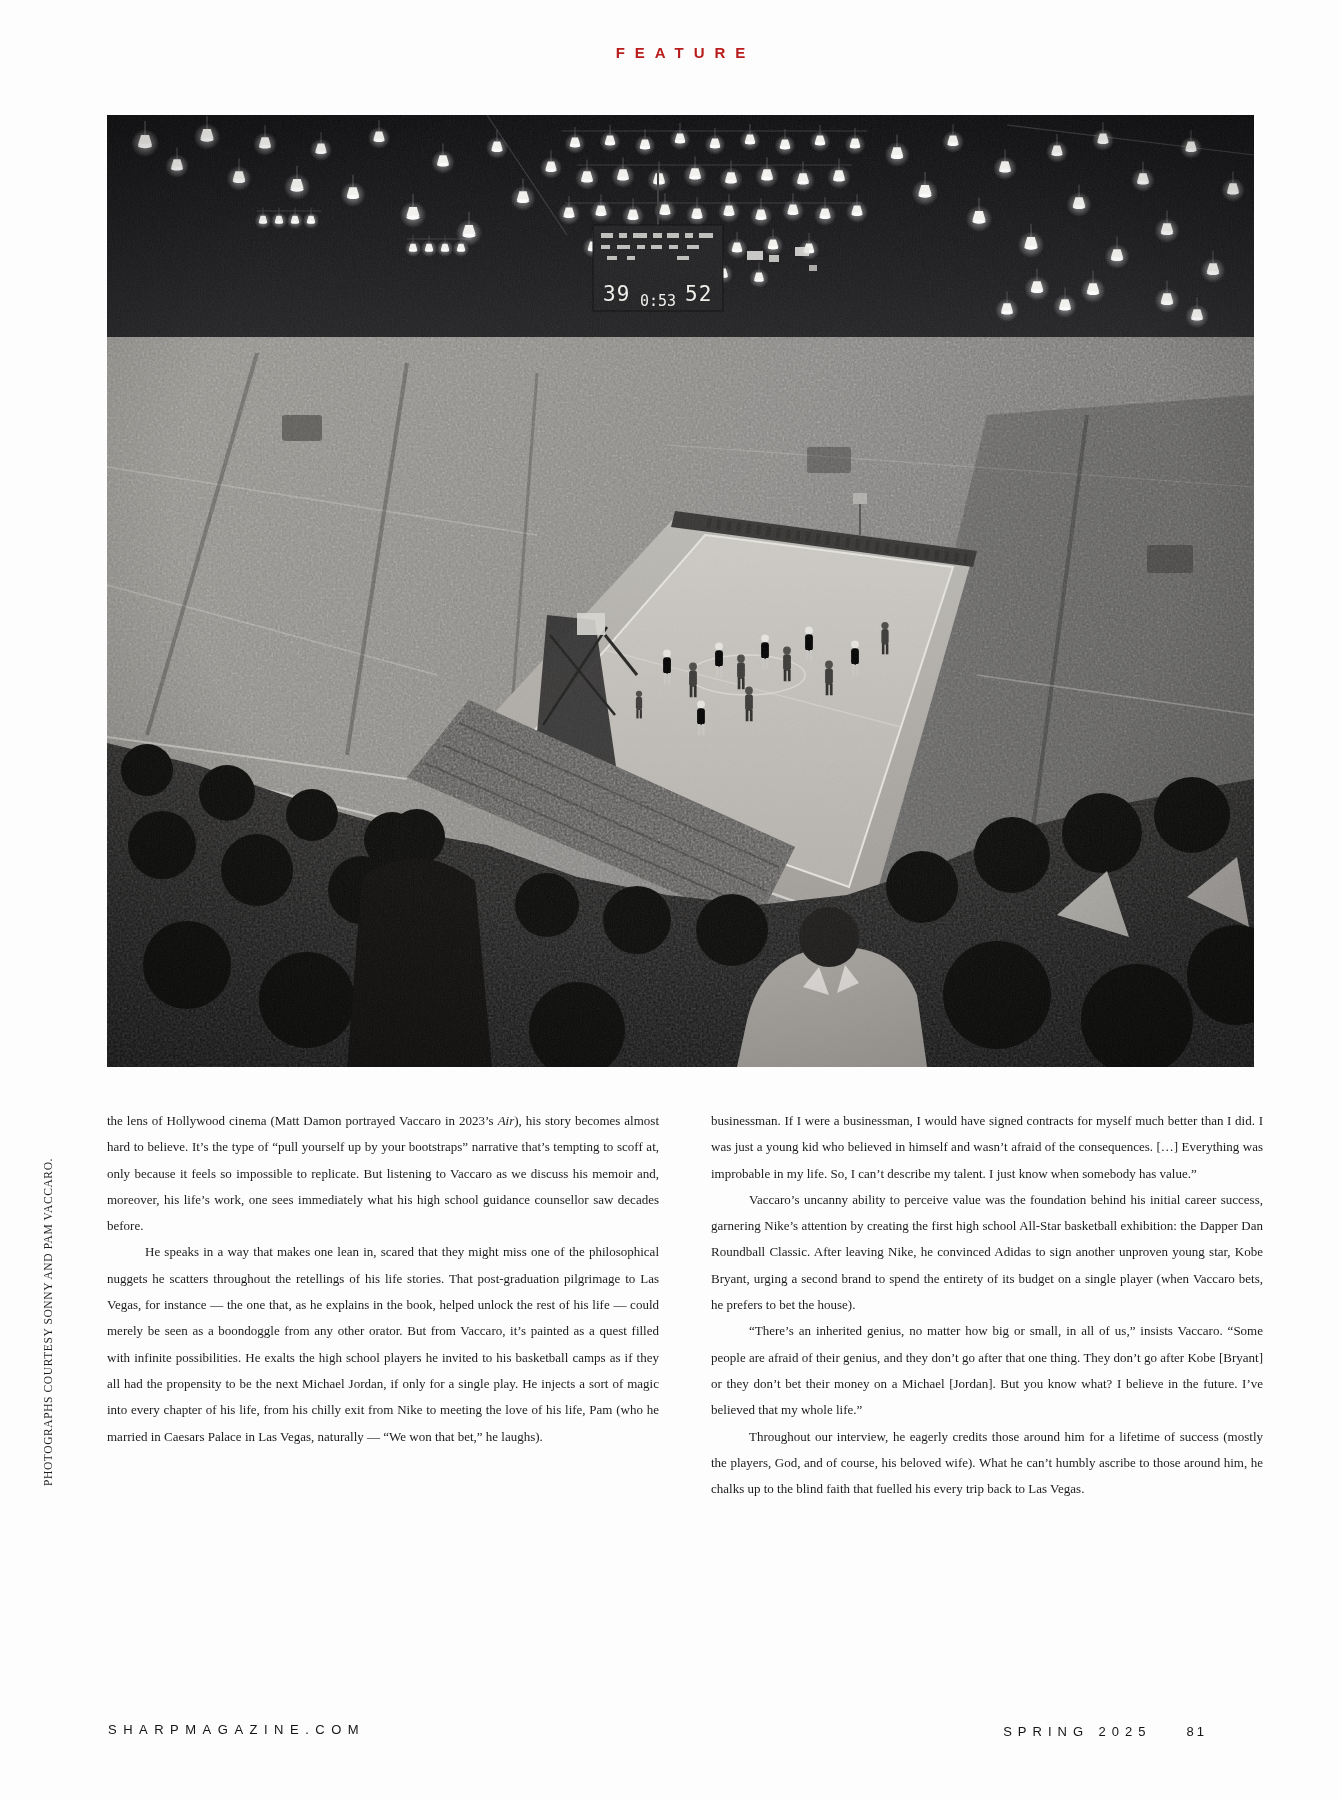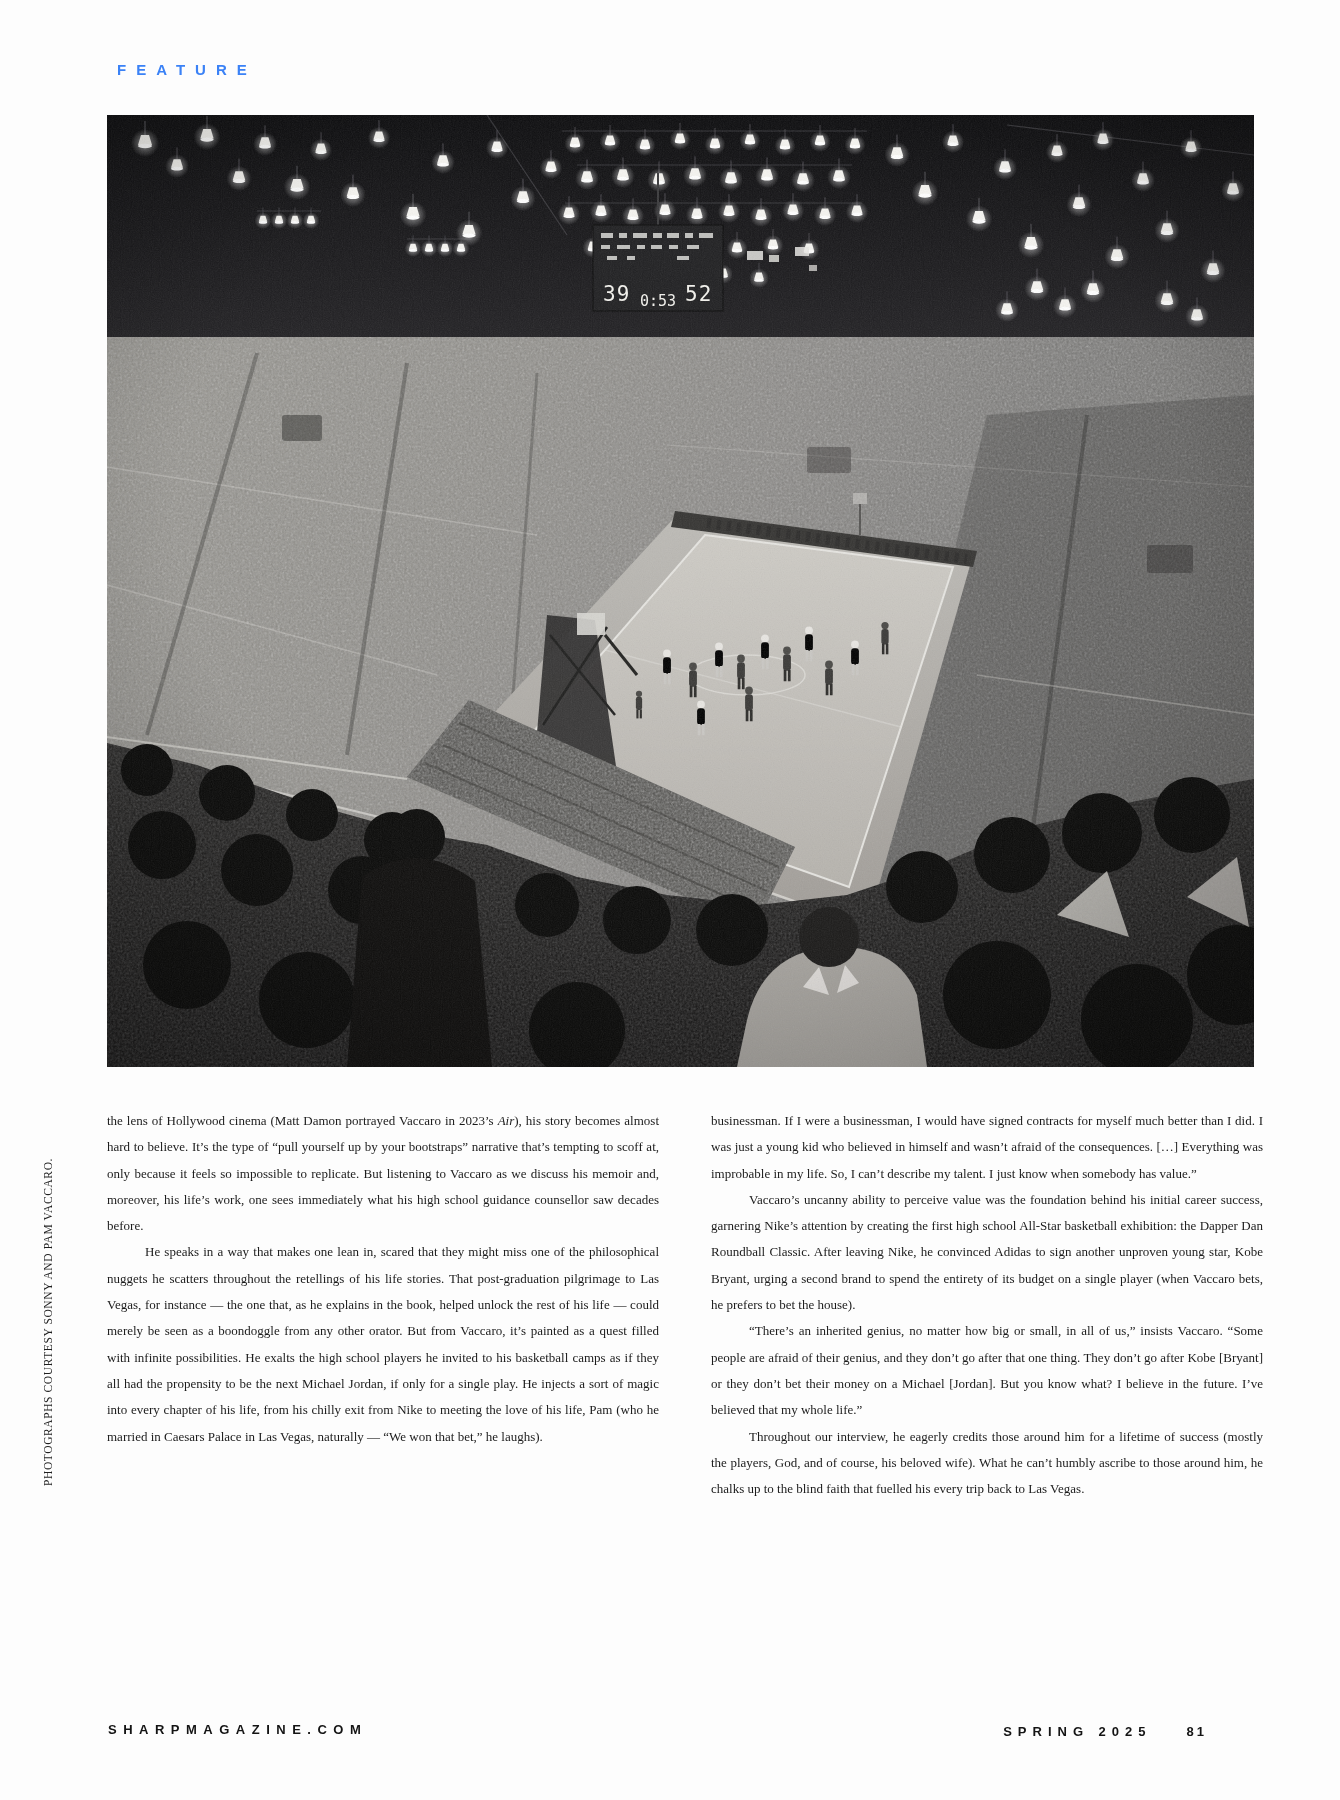--- a/index.html
+++ b/index.html
@@ -2,23 +2,23 @@
 <html><head>
 <meta charset="utf-8">
 <style>
   html,body{margin:0;padding:0;}
   body{
     width:1340px;height:1800px;position:relative;overflow:hidden;
     background:#fdfdfd;color:#1c1c1c;
     font-family:"Liberation Serif", serif;
   }
   .feature-header{
-    position:absolute;top:61px;left:107px;width:1147px;
-    font-family:"Liberation Sans", sans-serif;
-    font-weight:bold;font-size:15px;letter-spacing:10px;text-indent:10px;color:#3b82f6;
+    position:absolute;top:44px;left:107px;width:1147px;
+    text-align:center;font-family:"Liberation Sans", sans-serif;
+    font-weight:bold;font-size:15px;letter-spacing:10px;text-indent:10px;color:#b91c1c;
   }
   .photo-frame{
     position:absolute;left:107px;top:115px;width:1147px;height:952px;
     background:#26262a;overflow:hidden;
   }
   .photo-frame svg{display:block;width:100%;height:100%;}
   .credit-vertical{
     position:absolute;left:42px;top:1186px;height:300px;width:20px;
     writing-mode:vertical-rl;transform:rotate(180deg);
     font-family:"Liberation Serif", serif;font-size:11.5px;letter-spacing:0.6px;color:#1f1f1f;
@@ -28,21 +28,21 @@
     position:absolute;top:1108px;width:552px;
     font-size:13px;line-height:26.3px;text-align:justify;color:#1b1b1b;
   }
   .article-col.left{left:107px;}
   .article-col.right{left:702px;margin-left:9px;}
   .article-col p{margin:0;}
   .article-col p.indent{text-indent:38px;}
   .it{font-style:italic;}
   .footer{
     position:absolute;top:1722px;left:107px;width:1147px;height:24px;
-    font-family:"Liberation Sans", sans-serif;font-weight:bold;font-size:13px;color:#141414;
+    font-family:"Liberation Sans", sans-serif;font-weight:normal;font-size:13px;color:#141414;
   }
   .footer .site{position:absolute;left:1px;top:0;letter-spacing:6.5px;}
   .footer .right-group{position:absolute;right:47px;top:2px;display:flex;gap:35px;}
   .footer .issue{letter-spacing:6px;}
   .footer .pagenum{letter-spacing:3px;}
 </style>
 </head>
 <body>
 
 <div class="feature-header">FEATURE</div>

